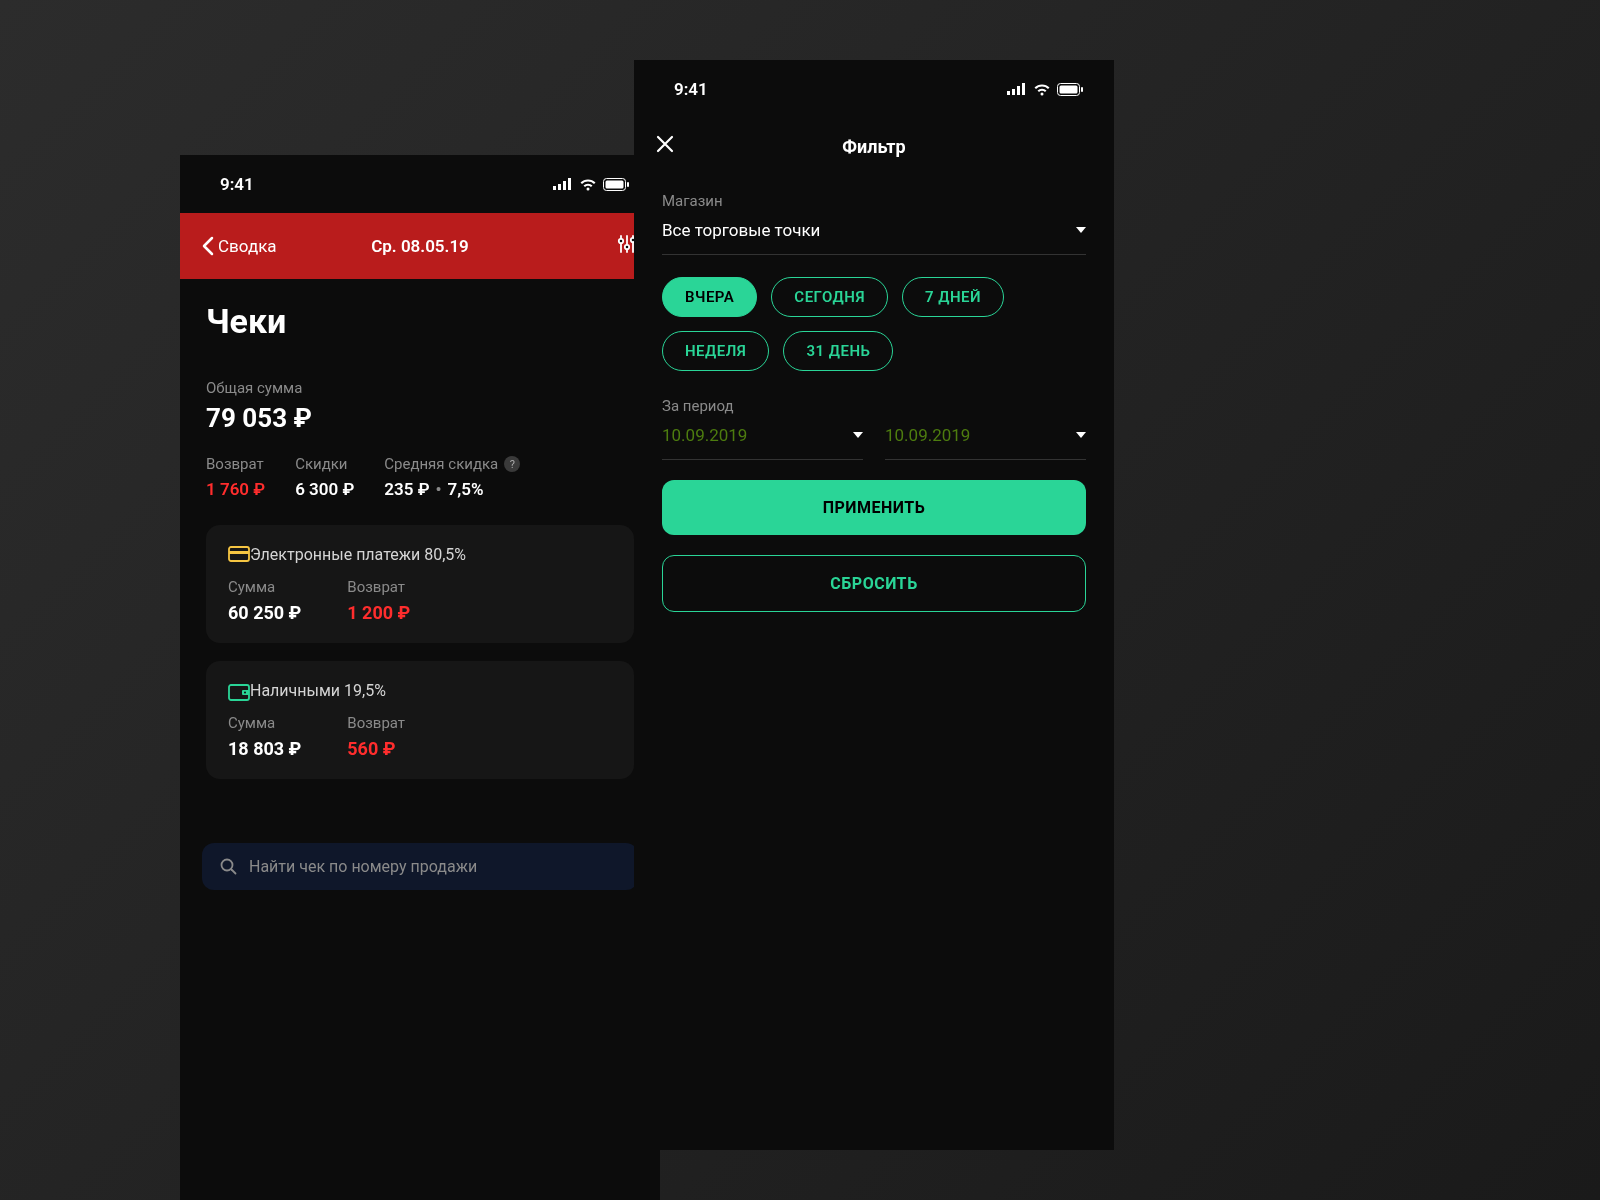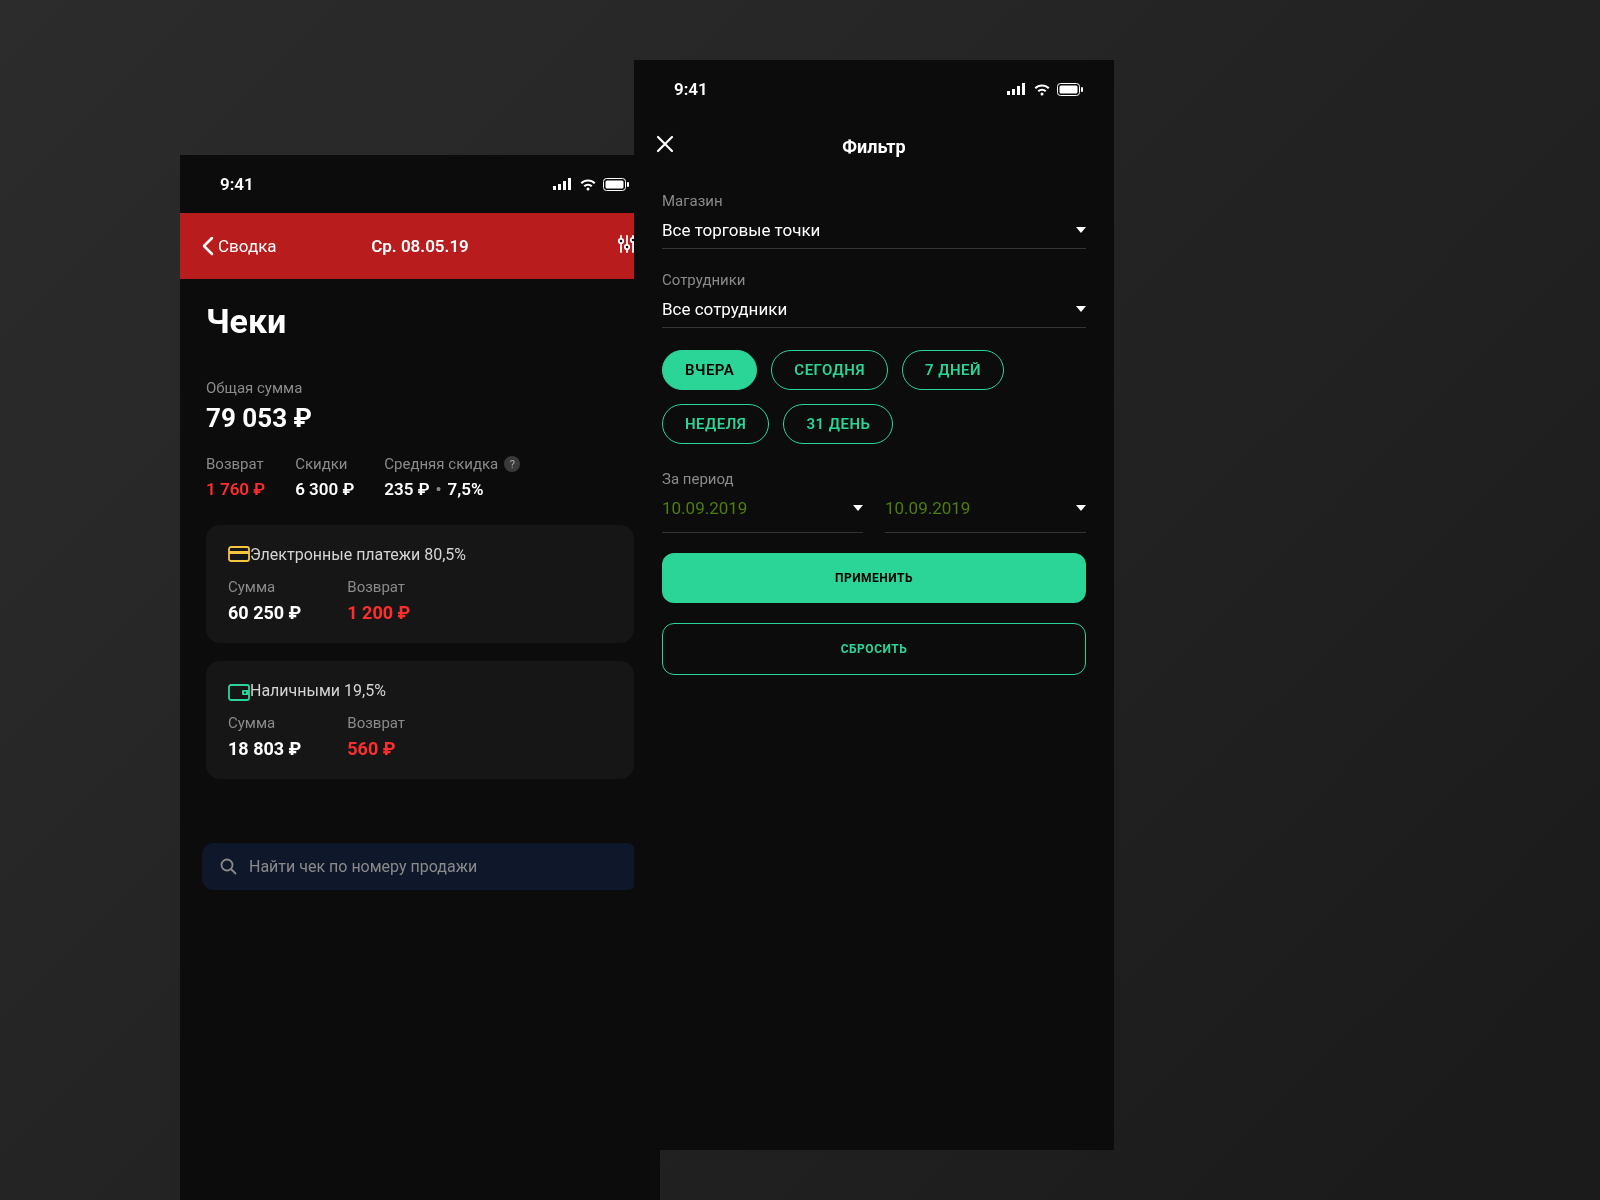--- a/index.html
+++ b/index.html
@@ -67,32 +67,32 @@
     color:#8a8a8a; font-size:16px;
   }
 
   
   .nav-bar.simple { background: transparent; justify-content: flex-start; gap: 0; height: 56px; padding: 0 22px; position:relative;}
   .nav-close { color:#fff; width: 40px; }
   .nav-center { position:absolute; left:0; right:0; text-align:center; color:#fff; font-size:18px; font-weight:700; pointer-events:none;}
   .filter-content { padding: 18px 28px; }
   .filter-group { margin-bottom: 22px; }
   .filter-label { color:#8a8a8a; font-size:15px; margin-bottom: 10px; }
-  .filter-select { display:flex; justify-content:space-between; align-items:center; color:#fff; font-size:17px; padding-bottom: 8px; border-bottom: 1px solid #333; }
+  .filter-select { display:flex; justify-content:space-between; align-items:center; color:#fff; font-size:17px; padding-bottom: 14px; border-bottom: 1px solid #333; }
   .chips { display:flex; flex-wrap:wrap; gap:14px; margin: 18px 0 26px; }
   .chip {
     border: 1.5px solid #2ad597; color:#2ad597; background:transparent;
     border-radius: 999px; padding: 10px 22px; font-size:15px; font-weight:600; letter-spacing: 0.5px;
   }
   .chip.active { background:#2ad597; color:#000; border-color:#2ad597; }
   .period-row { display:flex; gap: 22px; }
   .period-col { flex:1; }
   .period-select { display:flex; justify-content:space-between; align-items:center; color:#4d7c0f; font-size:17px; padding-bottom: 14px; border-bottom:1px solid #333; }
   .btn {
-    width:100%; border-radius: 12px; padding: 18px; font-size:12px; font-weight:700;
+    width:100%; border-radius: 12px; padding: 18px; font-size:16px; font-weight:700;
     text-align:center; letter-spacing: 0.5px; margin-top: 20px;
   }
   .btn.primary { background:#2ad597; color:#000; }
   .btn.secondary { background:transparent; border:1.5px solid #2ad597; color:#2ad597; }
 
   .caret-down { width:0; height:0; border-left:5px solid transparent; border-right:5px solid transparent; border-top:6px solid #fff; }
 </style>
 </head>
 <body>
 
@@ -256,27 +256,20 @@
   <div class="filter-content">
     <div class="filter-group">
       <div class="filter-label">Магазин</div>
       <div class="filter-select">
         <span>Все торговые точки</span>
         <span class="caret-down"></span>
       </div>
     </div>
 
 
-    <div class="filter-group">
-      <div class="filter-label">Сотрудники</div>
-      <div class="filter-select">
-        <span>Все сотрудники</span>
-        <span class="caret-down"></span>
-      </div>
-    </div>
 
     <div class="chips">
       <div class="chip active">ВЧЕРА</div>
       <div class="chip">СЕГОДНЯ</div>
       <div class="chip">7 ДНЕЙ</div>
       <div class="chip">НЕДЕЛЯ</div>
       <div class="chip">31 ДЕНЬ</div>
     </div>
 
     <div class="filter-label">За период</div>

